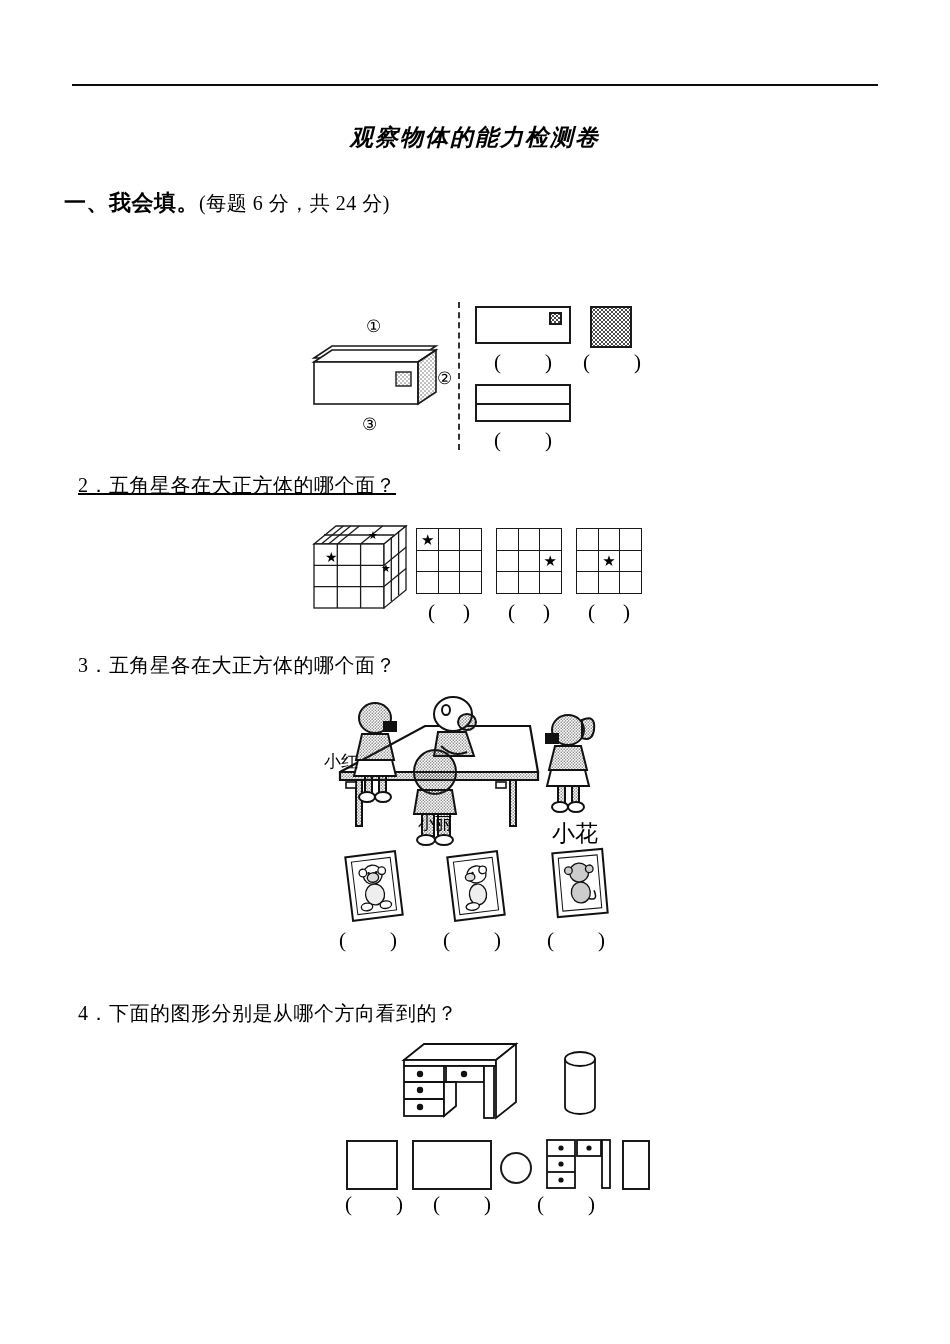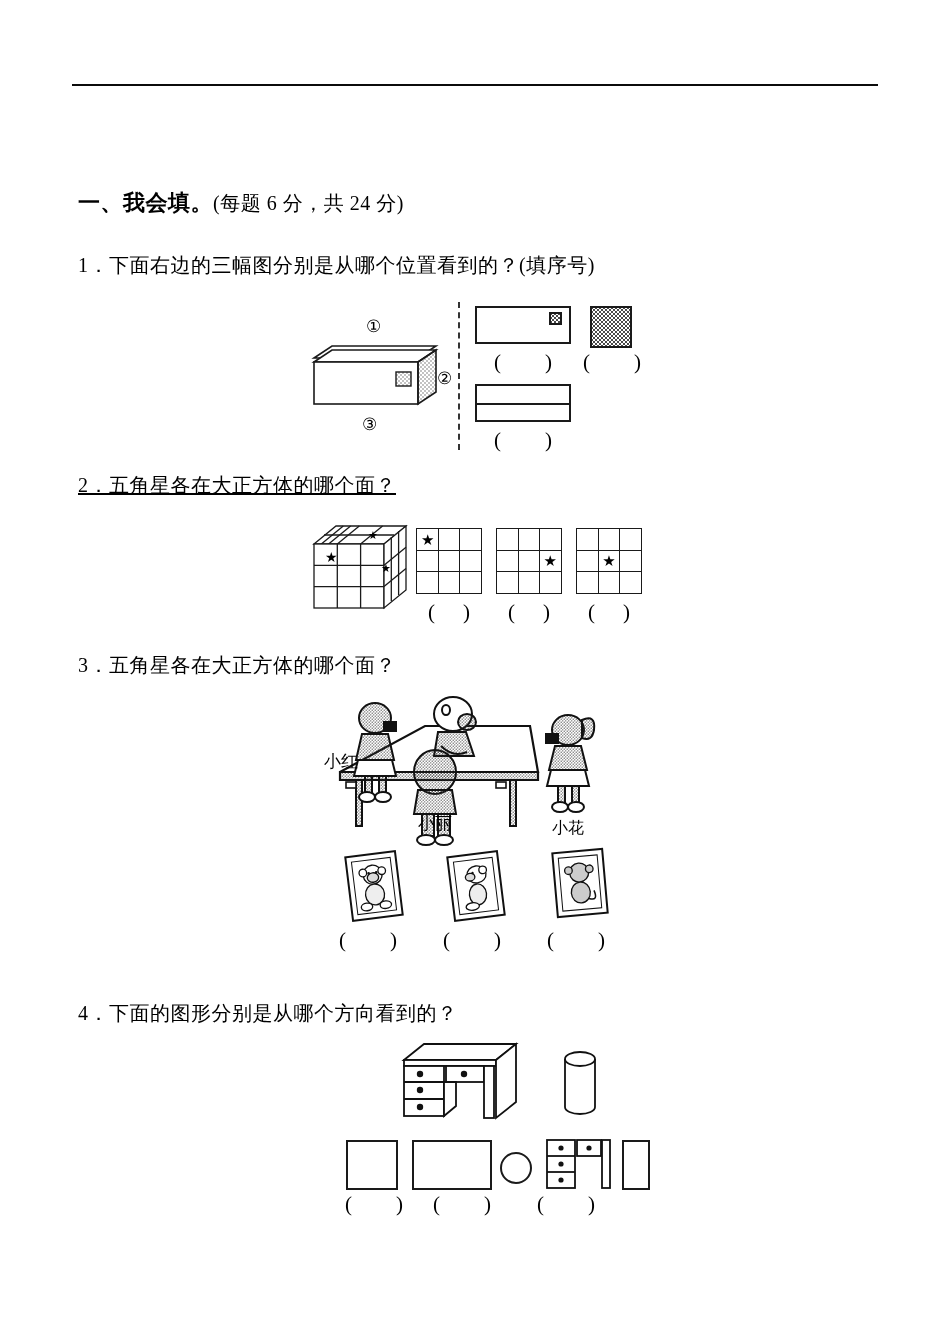--- a/index.html
+++ b/index.html
@@ -36,21 +36,21 @@
     width: 950px;
     text-align: center;
     font-family: "DejaVu Serif", "Liberation Serif", serif;
     font-weight: bold;
     font-size: 23px;
     letter-spacing: 2px;
     font-style: italic;
   }
   .section-head {
     position: absolute;
-    left: 78px;
+    left: 64px;
     top: 188px;
     font-size: 22px;
     font-weight: bold;
     letter-spacing: 0.5px;
     text-align: right;
   }
   .section-head .pts {
     font-weight: normal;
     font-size: 20px;
   }
@@ -128,21 +128,21 @@
   .q2-ans { position: absolute; top: 80px; width: 66px; }
   #q2-ans-1 { left: 106px; }
   #q2-ans-2 { left: 186px; }
   #q2-ans-3 { left: 266px; }
   .q2-ans .blank-paren .gap { width: 28px; }
 
   
   #q3-fig { left: 310px; top: 690px; width: 340px; height: 270px; text-align: center; }
   #q3-name-hong { position: absolute; left: 14px; top: 60px; font-size: 17px; }
   #q3-name-li   { position: absolute; left: 108px; top: 122px; font-size: 17px; }
-  #q3-name-hua  { position: absolute; left: 242px; top: 128px; font-size: 16px; }
+  #q3-name-hua  { position: absolute; left: 242px; top: 128px; font-size: 23px; }
   .photo {
     position: absolute; width: 52px; height: 66px;
     border: 2.5px solid #111; background: #fff;
     box-sizing: border-box;
   }
   .photo .inner {
     position: absolute; left: 4px; top: 4px; right: 4px; bottom: 4px;
     border: 1.5px solid #111; box-sizing: border-box;
   }
   #q3-photo-1 { left: 38px; top: 163px; transform: rotate(-7deg); }
@@ -168,28 +168,26 @@
   #q4-ans-2 { left: 92px; }
   #q4-ans-3 { left: 196px; }
 </style>
 </head>
 <body>
 
 <div class="page">
 
   <div class="rule"></div>
 
+  <div class="title">观察物体的能力检测卷</div>
 
   <div class="section-head">
     <span>一、我会填。</span><span class="pts">(每题 6 分，共 24 分)</span>
   </div>
 
-  <div class="q-text" id="q1-text">
-    <span>1．</span><span>下面右边的三幅图分别是从哪个位置看到的？(填序号)</span>
-  </div>
 
   <div class="fig" id="q1-fig">
     <div id="q1-divider"></div>
 
     <svg id="q1-box" viewBox="0 0 130 70">
       <defs>
         <pattern id="dots1" width="4" height="4" patternUnits="userSpaceOnUse">
           <circle cx="1" cy="1" r="0.7" fill="#555"></circle>
           <circle cx="3" cy="3" r="0.7" fill="#555"></circle>
         </pattern>

